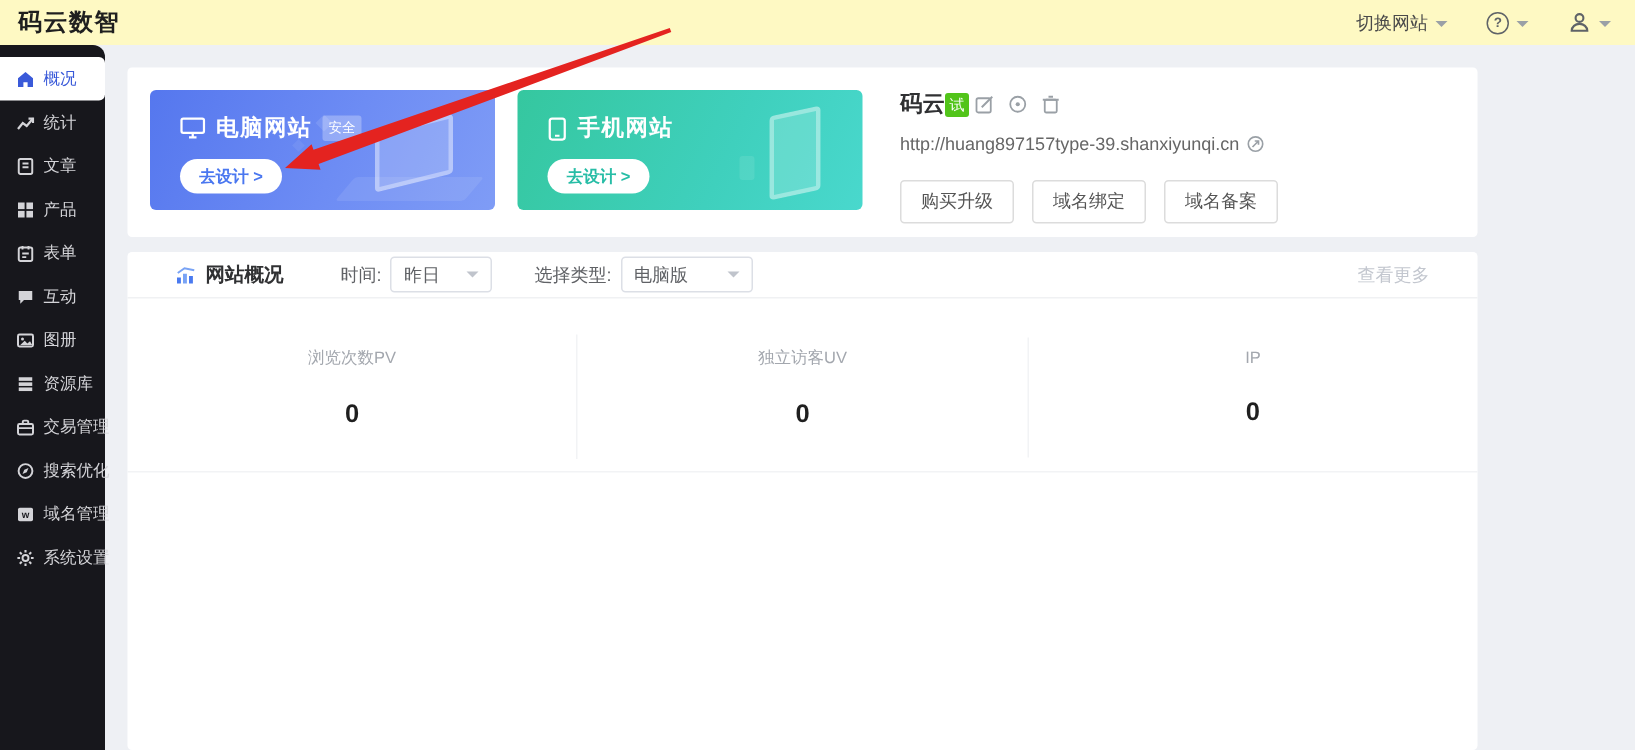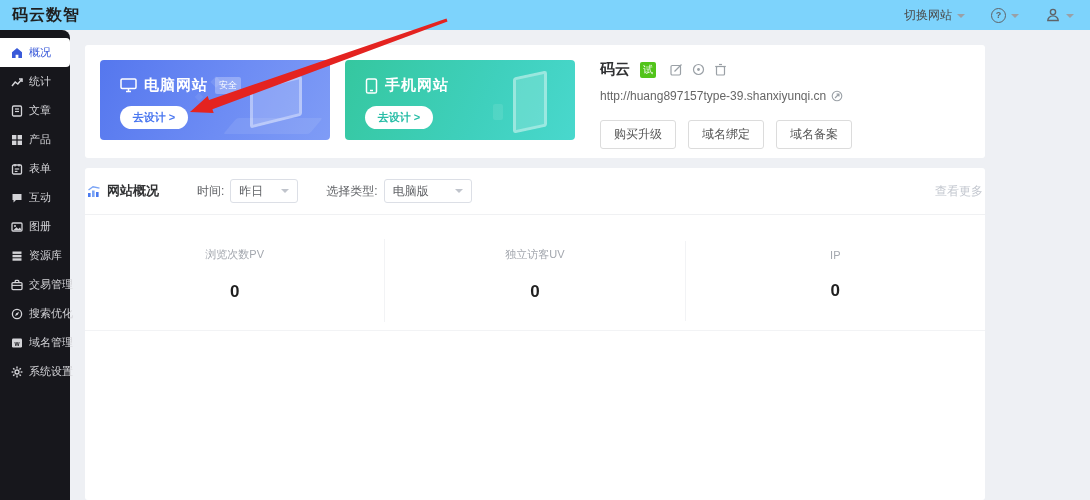--- a/index.html
+++ b/index.html
@@ -1,20 +1,20 @@
 <!DOCTYPE html>
 <html><head>
 <meta charset="utf-8">
 <style>
   * { margin:0; padding:0; box-sizing:border-box; }
   html,body { width:1090px; height:500px; overflow:hidden; }
   body { font-family:"Liberation Sans","DejaVu Sans",sans-serif; background:#eef0f4; position:relative; }
 
   
-  .topbar { position:absolute; left:0; top:0; width:1090px; height:30px; background:#7dd3fc; display:flex; align-items:center; justify-content:space-between; z-index:5; }
+  .topbar { position:absolute; left:0; top:0; width:1090px; height:30px; background:#fef9c3; display:flex; align-items:center; justify-content:space-between; z-index:5; }
   .logo { font-size:16px; font-weight:bold; color:#1f1f1f; padding-left:12px; letter-spacing:1px; }
   .topbar-right { display:flex; align-items:center; gap:26px; padding-right:16px; }
   .tb-item { display:flex; align-items:center; gap:5px; font-size:12px; color:#4a4a4a; cursor:pointer; }
   .caret { width:0; height:0; border-left:4px solid transparent; border-right:4px solid transparent; border-top:4px solid #9aa0a6; margin-top:1px; }
   .help-circle { width:15px; height:15px; border:1.4px solid #5f6368; border-radius:50%; display:flex; align-items:center; justify-content:center; font-size:9px; color:#5f6368; font-weight:bold; }
 
   
   .sidebar { position:absolute; left:0; top:30px; width:70px; height:470px; background:#17171c; border-top-right-radius:8px; padding-top:8px; z-index:4; }
   .side-item { display:flex; align-items:center; gap:6px; height:29px; padding-left:11px; cursor:pointer; color:#d4d4d8; font-size:11px; }
   .side-item svg { flex:0 0 auto; }
@@ -39,31 +39,31 @@
   .deco { position:absolute; background:rgba(255,255,255,0.18); }
   .deco-screen { width:52px; height:40px; right:28px; top:22px; transform:skewY(-14deg); border-radius:3px; border:3px solid rgba(255,255,255,0.35); }
   .deco-base { width:86px; height:16px; right:14px; top:58px; transform:skewX(-40deg); border-radius:2px; opacity:.5; }
   .deco-dot1 { width:8px; height:8px; right:110px; top:18px; transform:rotate(45deg); opacity:.6; }
   .deco-dot2 { width:6px; height:6px; right:128px; top:34px; transform:rotate(45deg); opacity:.4; }
   .deco-phone { width:34px; height:56px; right:28px; top:14px; transform:skewY(-12deg); border-radius:3px; border:3px solid rgba(255,255,255,0.35); }
   .deco-thumb { width:10px; height:16px; right:72px; top:44px; border-radius:2px; opacity:.5; }
 
   
   .site-info { position:absolute; left:515px; top:15px; width:370px; }
-  .si-row1 { display:flex; align-items:center; gap:10px; }
+  .si-row1 { display:flex; align-items:center; gap:0; }
   .si-name { font-size:15px; font-weight:bold; color:#303133; }
   .si-badge { background:#52c41a; color:#fff; font-size:10px; padding:1px 3px; border-radius:2px; }
   .si-icons { display:flex; align-items:center; gap:9px; margin-left:4px; }
   .si-icons svg { cursor:pointer; }
   .si-url-row { margin-top:10px; display:flex; align-items:center; gap:5px; font-size:12px; color:#666; }
   .si-btns { margin-top:17px; display:flex; gap:12px; }
   .mini-btn { background:#fff; border:1px solid #dcdcdc; border-radius:3px; font-size:12px; color:#555; padding:5px 13px; cursor:pointer; font-family:Liberation Serif, serif; }
 
   
-  .ov-header { display:flex; align-items:center; height:47px; padding:0 2px; border-bottom:1px solid #f0f1f3; }
+  .ov-header { display:flex; align-items:center; height:31px; padding:0 32px; border-bottom:1px solid #f0f1f3; }
   .ov-title-wrap { display:flex; align-items:center; gap:6px; }
   .ov-title { font-size:13px; font-weight:bold; color:#303133; }
   .ov-filter { display:flex; align-items:center; margin-left:38px; gap:6px; font-size:12px; color:#606266; }
   .ov-filter + .ov-filter { margin-left:28px; }
   .fake-select { display:flex; align-items:center; justify-content:space-between; border:1px solid #dcdfe6; border-radius:3px; height:24px; padding:0 8px; font-size:12px; color:#606266; cursor:pointer; background:#fff; }
   .sel-type { width:88px; } .sel-time { width:68px; }
   .sel-caret { width:0; height:0; border-left:4px solid transparent; border-right:4px solid transparent; border-top:4px solid #c0c4cc; }
   .ov-more { margin-left:auto; font-size:12px; color:#c3c7cf; cursor:pointer; }
 
   .stats-row { display:flex; margin-top:24px;align-items:center; }

